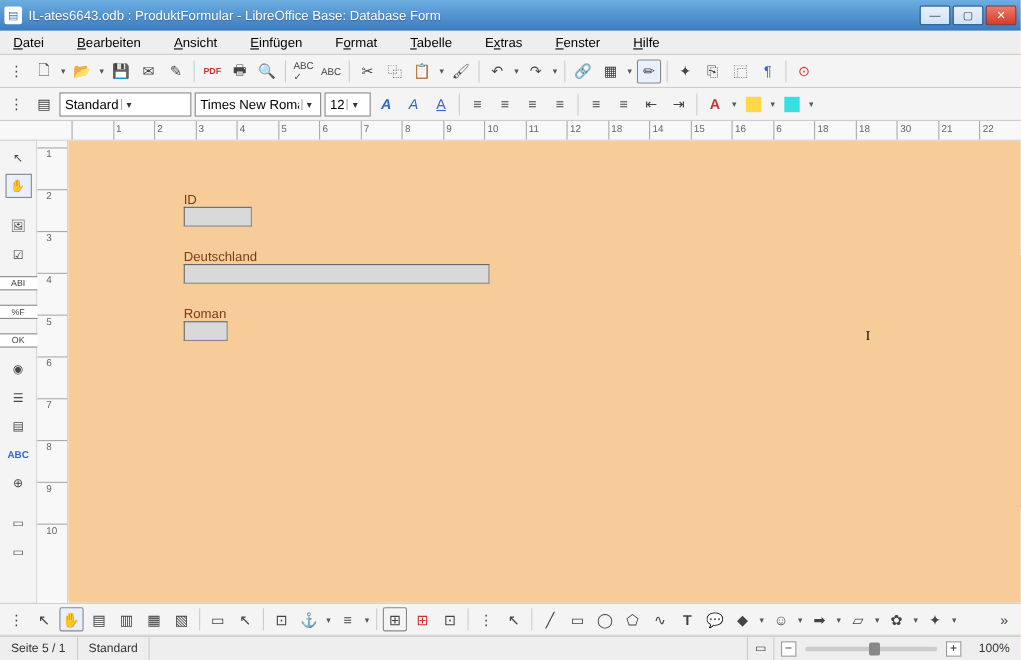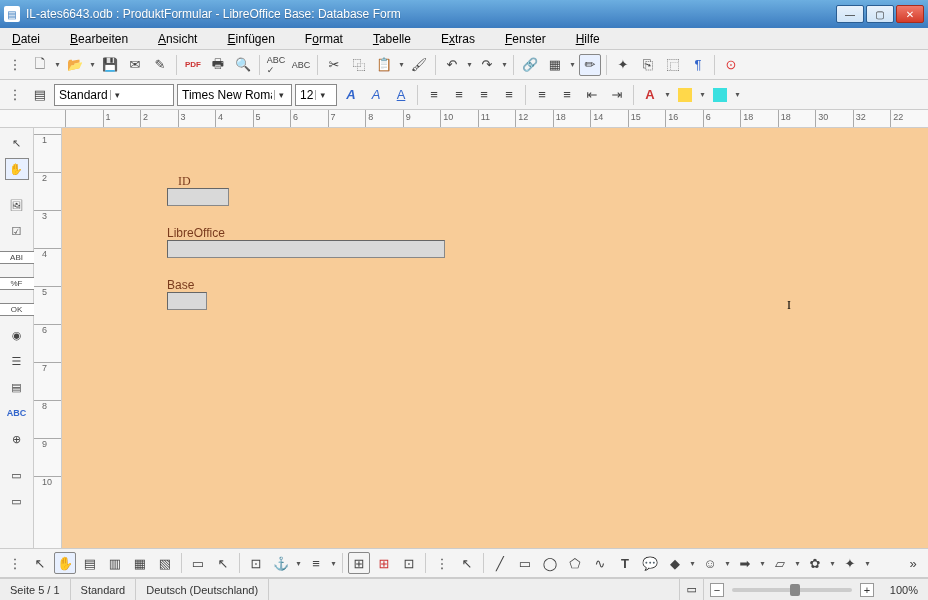--- a/index.html
+++ b/index.html
@@ -238,21 +238,21 @@
       <div class="mark">
         <span>18</span>
       </div>
       <div class="mark">
         <span>18</span>
       </div>
       <div class="mark">
         <span>30</span>
       </div>
       <div class="mark">
-        <span>32</span>
+        <span>21</span>
       </div>
       <div class="mark">
         <span>22</span>
       </div>
     </div>
 </div>
 
 <div class="center">
   <div class="sidebar-l">
     <div class="sb-btn">↖</div>
@@ -308,25 +308,25 @@
         <span>9</span>
       </div>
       <div class="mark" style="top: 348px;">
         <span>10</span>
       </div>
     </div>
 
   <div class="canvas-scroll">
     <div class="page" id="form-page">
       <span style="position:absolute;left:725px;top:170px;font-family:serif;color:#000;">I</span>
-    <div class="field-label" style="left: 116px; top: 46px; font-family: Liberation Serif, serif;">ID</div>
+    <div class="field-label" style="left: 105px; top: 46px;">ID</div>
         <div class="field-box" style="left: 105px; top: 60px; width: 62px; height: 18px;"><input style=""></div>
-        <div class="field-label" style="left: 105px; top: 98px;">LibreOffice</div>
+        <div class="field-label" style="left: 105px; top: 98px;">Deutschland</div>
         <div class="field-box" style="left: 105px; top: 112px; width: 278px; height: 18px;"><input style=""></div>
-        <div class="field-label" style="left: 105px; top: 150px;">Base</div>
+        <div class="field-label" style="left: 105px; top: 150px;">Roman</div>
         <div class="field-box" style="left: 105px; top: 164px; width: 40px; height: 18px;"><input style=""></div>
       </div>
   </div>
 </div>
 
 <div class="toolbar bottom">
   <div class="tb-btn">⋮</div>
   <div class="tb-btn">↖</div>
   <div class="tb-btn" style="border:1px solid #888;background:#e8f0ff;">✋</div>
   <div class="tb-btn">▤</div>
@@ -369,21 +369,20 @@
     <div class="tb-drop">▾</div>
   <div class="tb-btn">✦</div>
     <div class="tb-drop">▾</div>
   <div style="flex:1"></div>
   <div class="tb-btn">»</div>
 </div>
 
 <div class="statusbar">
   <div class="cell">Seite 5 / 1</div>
   <div class="cell">Standard</div>
-  <div class="cell">Deutsch (Deutschland)</div>
   <div class="cell flex"></div>
   <div class="cell" style="padding:0 6px;">▭</div>
   <div class="cell" style="border:none;padding:0 6px;">
     <div class="zoom-btn">−</div>
     <div class="zoom-slider">
         <div class="thumb"></div>
       </div>
     <div class="zoom-btn">+</div>
   </div>
   <div class="cell" style="border:none;">100%</div>

